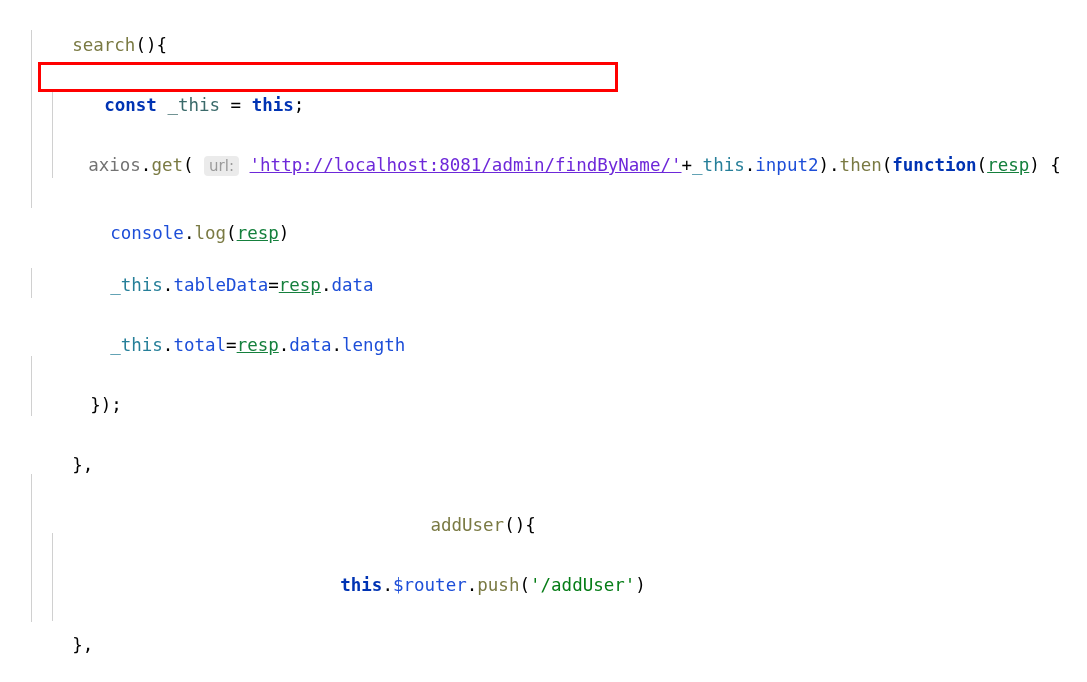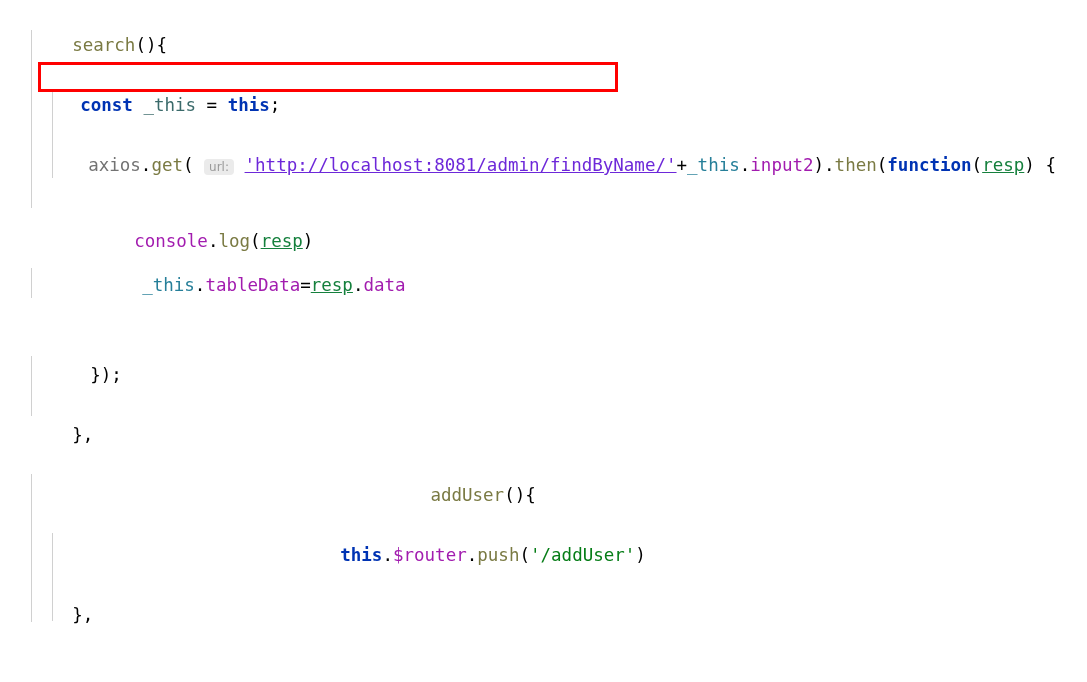--- a/index.html
+++ b/index.html
@@ -32,36 +32,36 @@
   .guide {
     position: absolute;
     width: 1px;
     background: #d0d0d0;
   }
 
   
   .t-default   { color: #737373; }
   .t-fn        { color: #7a7a43; }   
   .t-kw        { color: #0033b3; font-weight: bold; }  
-  .t-field     { color: #a21caf; }   
+  .t-field     { color: #1d4ed8; }   
   .t-local     { color: #267f99; }   
   .t-localdecl { color: #3a6a6a; }
   .t-string    { color: #067d17; }   
   .t-url       { color: #6d28d9; text-decoration: underline; }
   .t-param     { color: #15803d; text-decoration: underline; }
   .t-punct     { color: #000000; }
   .t-op        { color: #000000; }
 
   
   .hint {
     background: #ebebeb;
     color: #9a9a9a;
     border-radius: 4px;
     padding: 1px 5px 1px 5px;
-    font-size: 12px;
+    font-size: 15px;
     font-family: "DejaVu Sans", "Liberation Sans", sans-serif;
   }
 
   
   #annotation-box {
     position: absolute;
     border: 3px solid #ff0000;
     pointer-events: none;
     box-sizing: border-box;
   }
@@ -75,36 +75,39 @@
   <div class="guide" style="left:52px; top:90px; height:88px;"></div>
   <div class="guide" style="left:31px; top:268px; height:30px;"></div>
   <div class="guide" style="left:31px; top:356px; height:60px;"></div>
   <div class="guide" style="left:31px; top:474px; height:148px;"></div>
   <div class="guide" style="left:52px; top:533px; height:88px;"></div>
 
   <div class="code-line" style="top:0px;">
     <span class="t-fn">search</span><span class="t-punct">(){</span>
   </div>
 
-  <div class="code-line" style="top:30px; padding-left:38px;">
+  <div class="code-line" style="top:30px; padding-left:62px;">
     <span class="t-kw">const</span><span class="t-punct"> </span><span class="t-localdecl">_this</span><span class="t-op"> = </span><span class="t-kw">this</span><span class="t-punct">;</span>
   </div>
 
   <div class="code-line" style="top:60px; padding-left:46px;">
     <span class="t-default">axios</span><span class="t-punct">.</span><span class="t-fn">get</span><span class="t-punct">( </span><span class="hint">url:</span><span class="t-punct"> </span><span class="t-url">'http://localhost:8081/admin/findByName/'</span><span class="t-op">+</span><span class="t-local">_this</span><span class="t-punct">.</span><span class="t-field">input2</span><span class="t-punct">).</span><span class="t-fn">then</span><span class="t-punct">(</span><span class="t-kw">function</span><span class="t-punct">(</span><span class="t-param">resp</span><span class="t-punct">) {</span>
   </div>
 
-  <div class="code-line" style="top:106px; padding-left:92px;">
+  <div class="code-line" style="top:98px; padding-left:68px;">
     <span class="t-field">console</span><span class="t-punct">.</span><span class="t-fn">log</span><span class="t-punct">(</span><span class="t-param">resp</span><span class="t-punct">)</span>
   </div>
 
-  <div class="code-line" style="top:120px; padding-left:100px;">
+  <div class="code-line" style="top:120px; padding-left:68px;">
     <span class="t-local">_this</span><span class="t-punct">.</span><span class="t-field">tableData</span><span class="t-op">=</span><span class="t-param">resp</span><span class="t-punct">.</span><span class="t-field">data</span>
   </div>
 
+  <div class="code-line" style="top:150px; padding-left:68px;">
+    <span class="t-local">_this</span><span class="t-punct">.</span><span class="t-field">total</span><span class="t-op">=</span><span class="t-param">resp</span><span class="t-punct">.</span><span class="t-field">data</span><span class="t-punct">.</span><span class="t-field">length</span>
+  </div>
 
   <div class="code-line" style="top:180px; padding-left:48px;">
     <span class="t-punct">});</span>
   </div>
 
   <div class="code-line" style="top:210px;">
     <span class="t-punct">},</span>
   </div>
 
   <div class="code-line" style="top:240px;text-align:center;">

